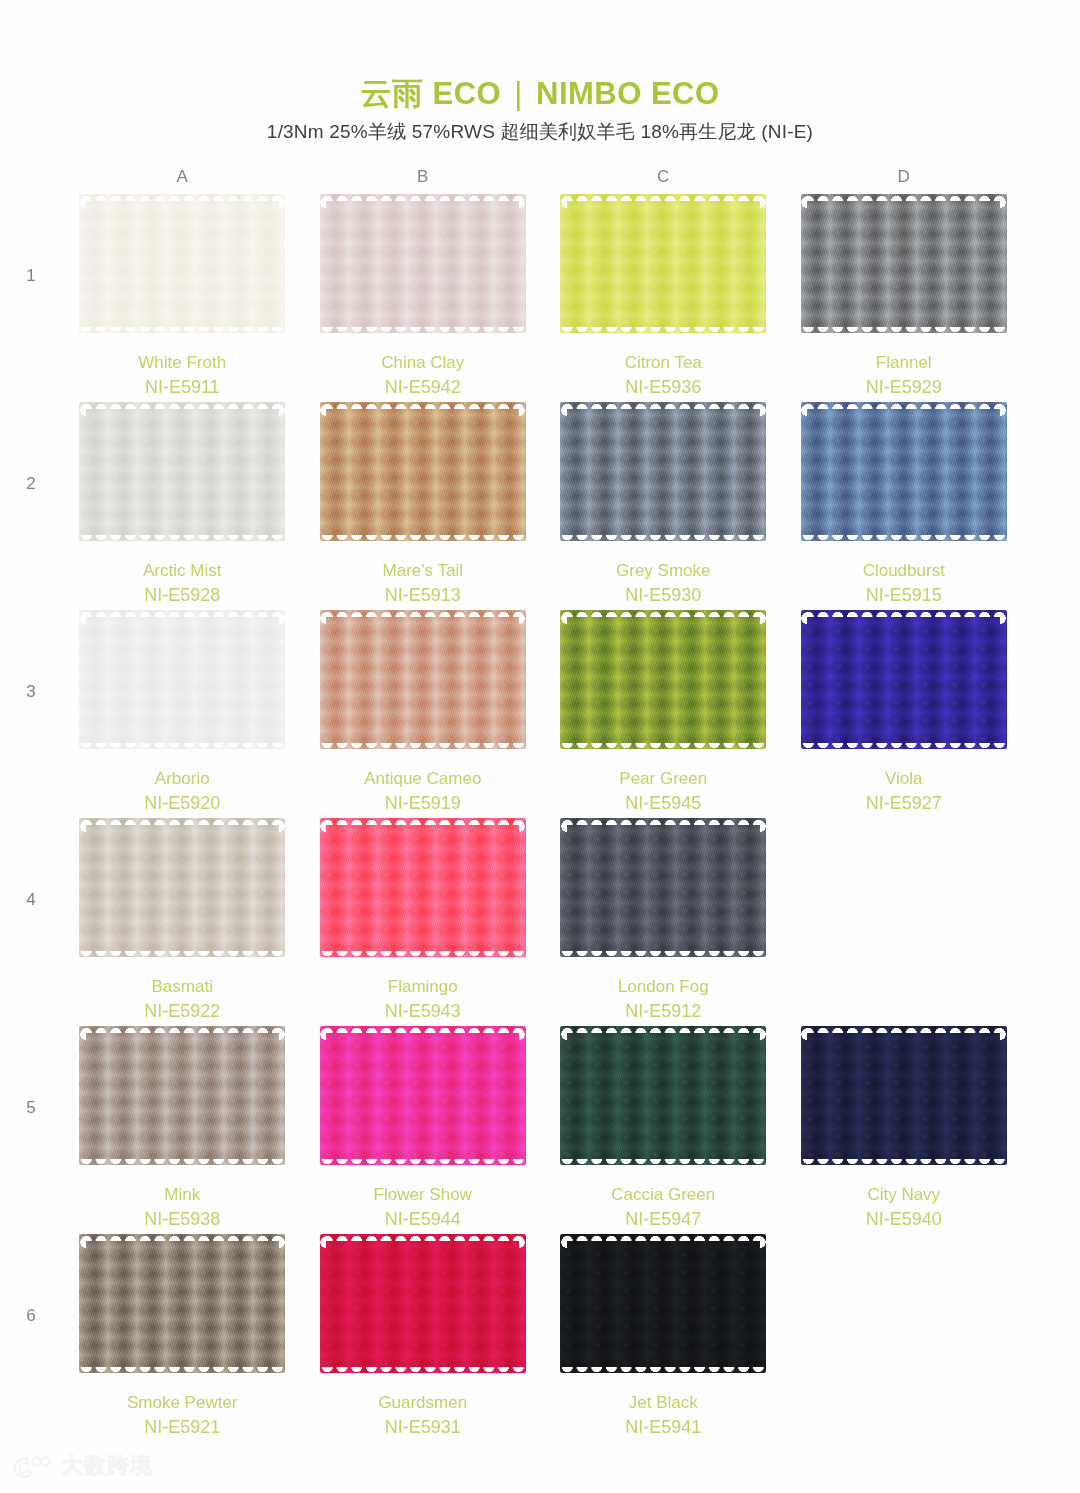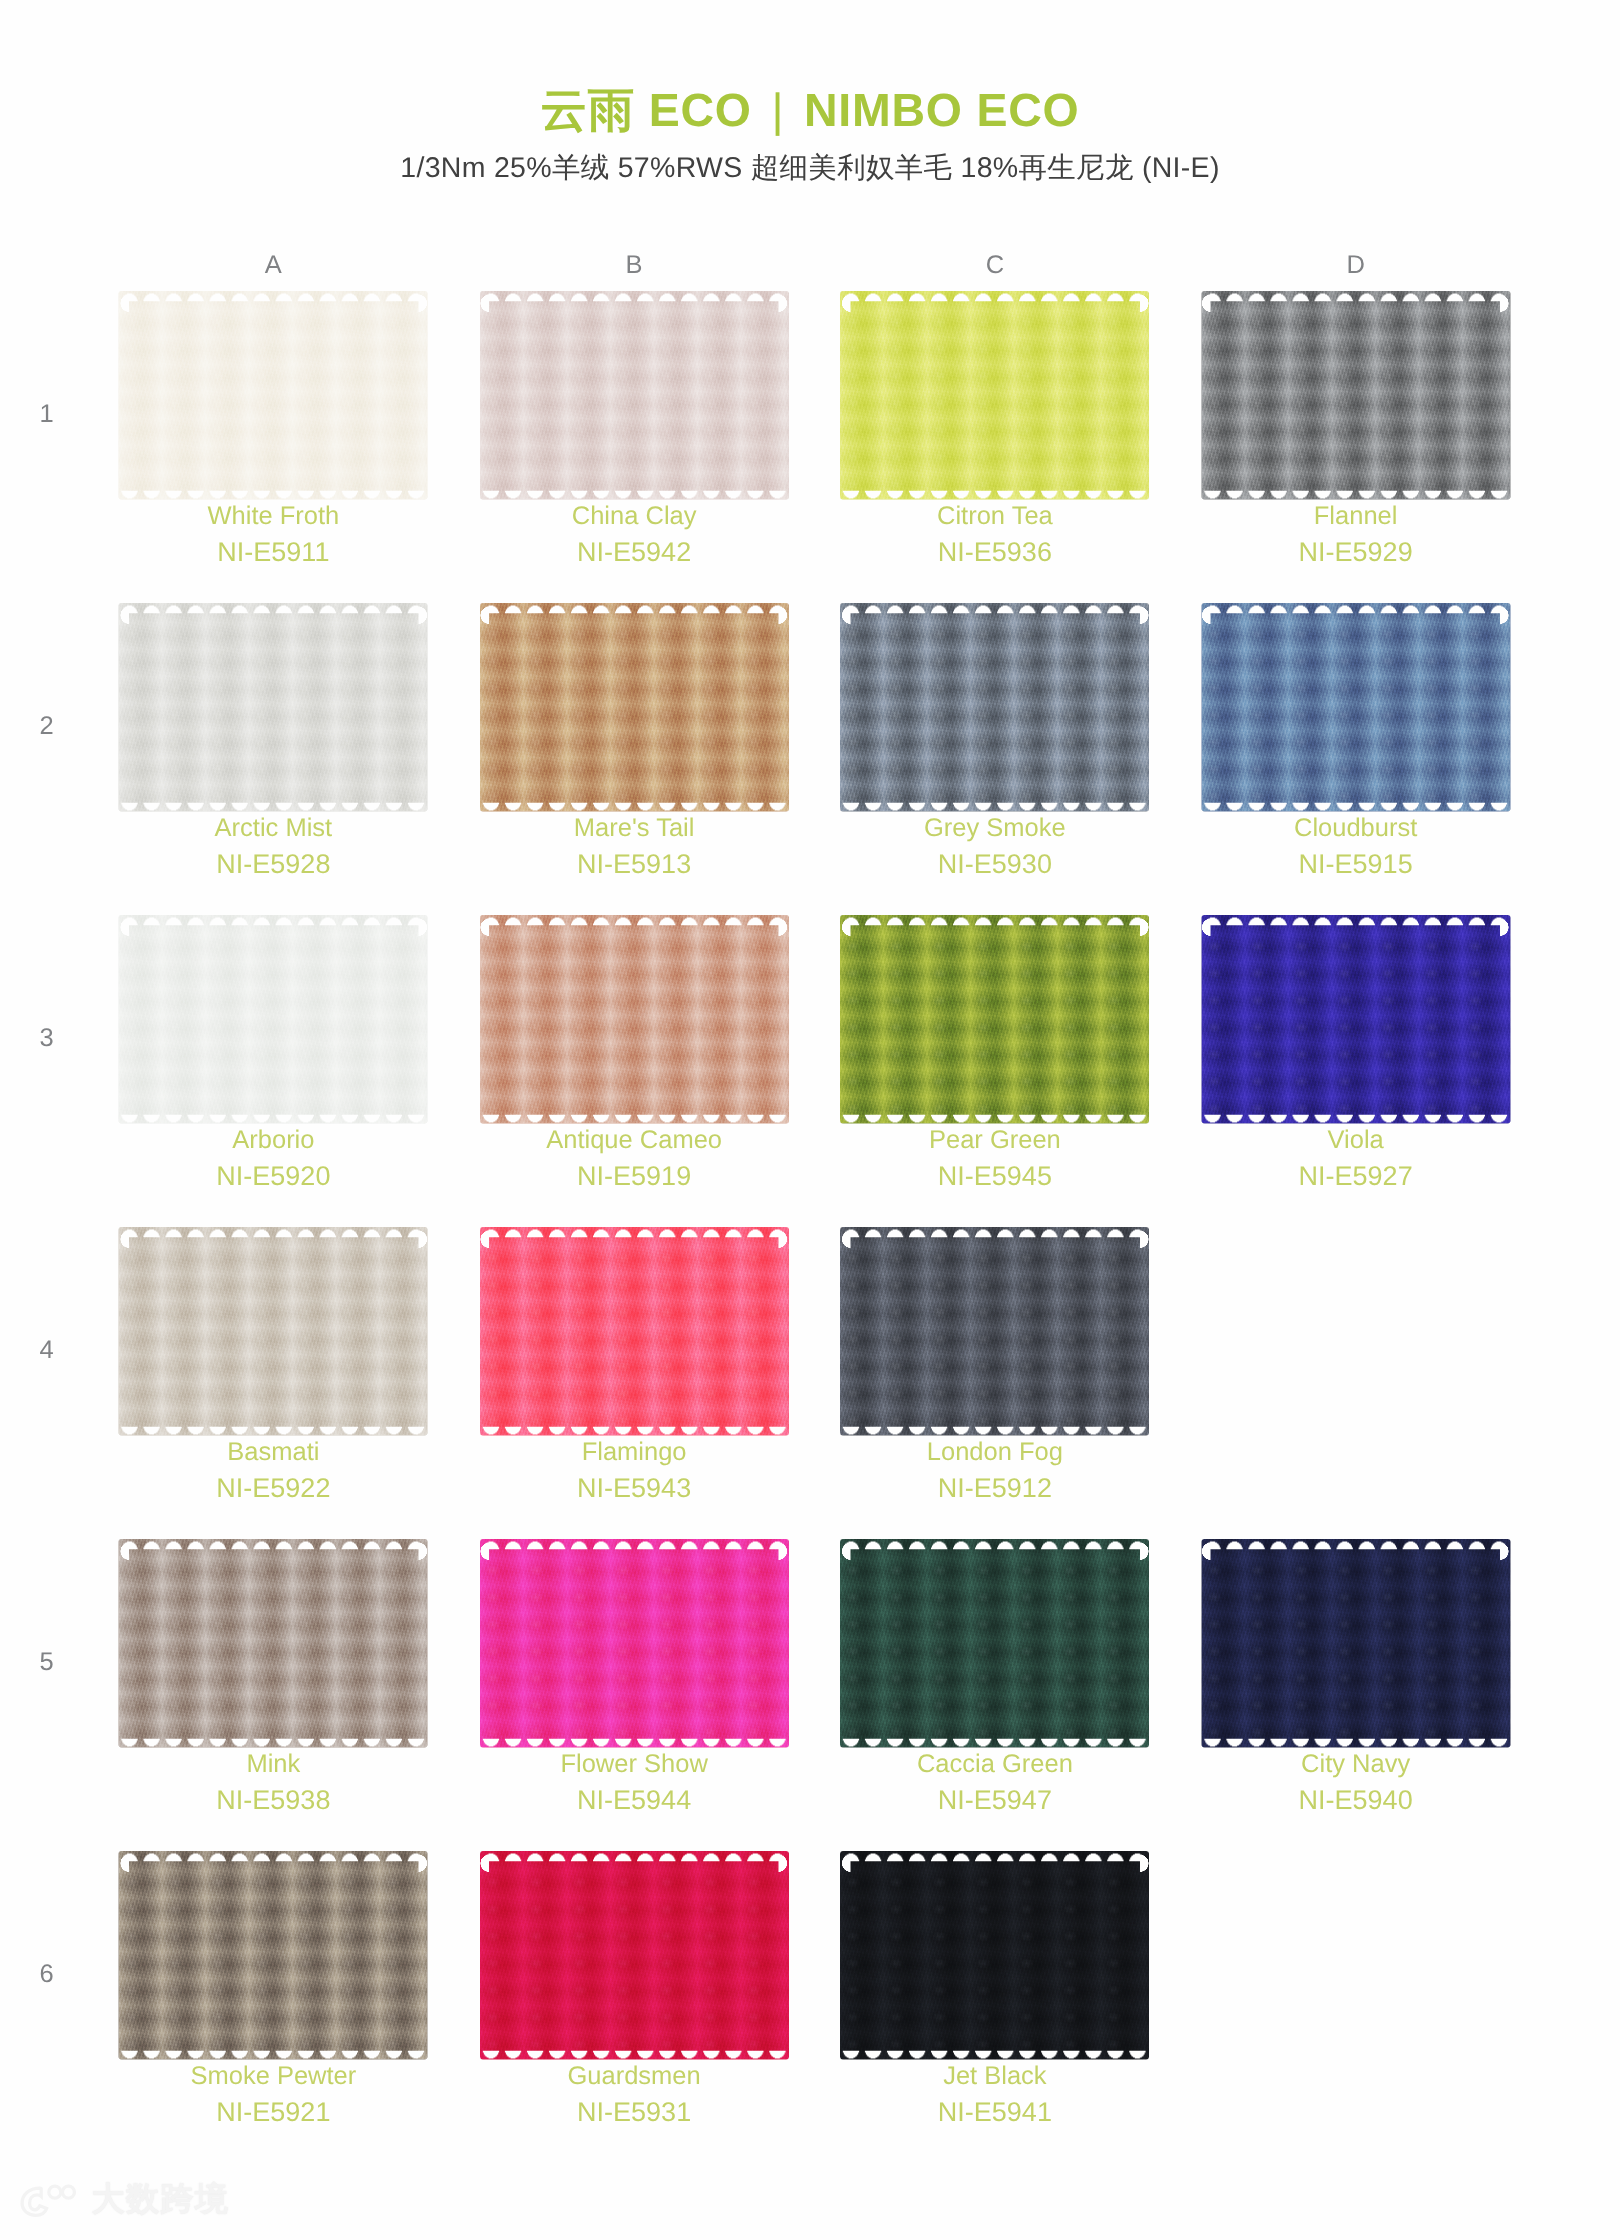--- a/index.html
+++ b/index.html
@@ -12,21 +12,21 @@
     width: 1080px;
     height: 1493px;
     position: relative;
     font-family: "Liberation Sans", sans-serif;
     background: #fefefe;
     overflow: hidden;
   }
 
   
   .header {
-    padding-top: 56px;
+    padding-top: 76px;
     text-align: center;
   }
   .title {
     font-size: 31px;
     font-weight: bold;
     color: #a8c63c;
     letter-spacing: 0.5px;
     line-height: 1.15;
     margin: 0;
   }
@@ -171,20 +171,21 @@
     background-image: radial-gradient(circle at 100% 50%, #fefefe 0 5.6px, rgba(254,254,254,0) 5.8px);
     background-position: -7px 0;
   }
   .scallop.right {
     right: -0.5px;
     background-image: radial-gradient(circle at 0% 50%, #fefefe 0 5.6px, rgba(254,254,254,0) 5.8px);
   }
 
   
   .swatch-name {
+    margin-top: 19px;
     font-size: 17px;
     color: #c3d166;
     line-height: 1.35;
     text-align: center;
   }
   .swatch-code {
     font-size: 18px;
     color: #c3d166;
     line-height: 1.35;
     text-align: center;

